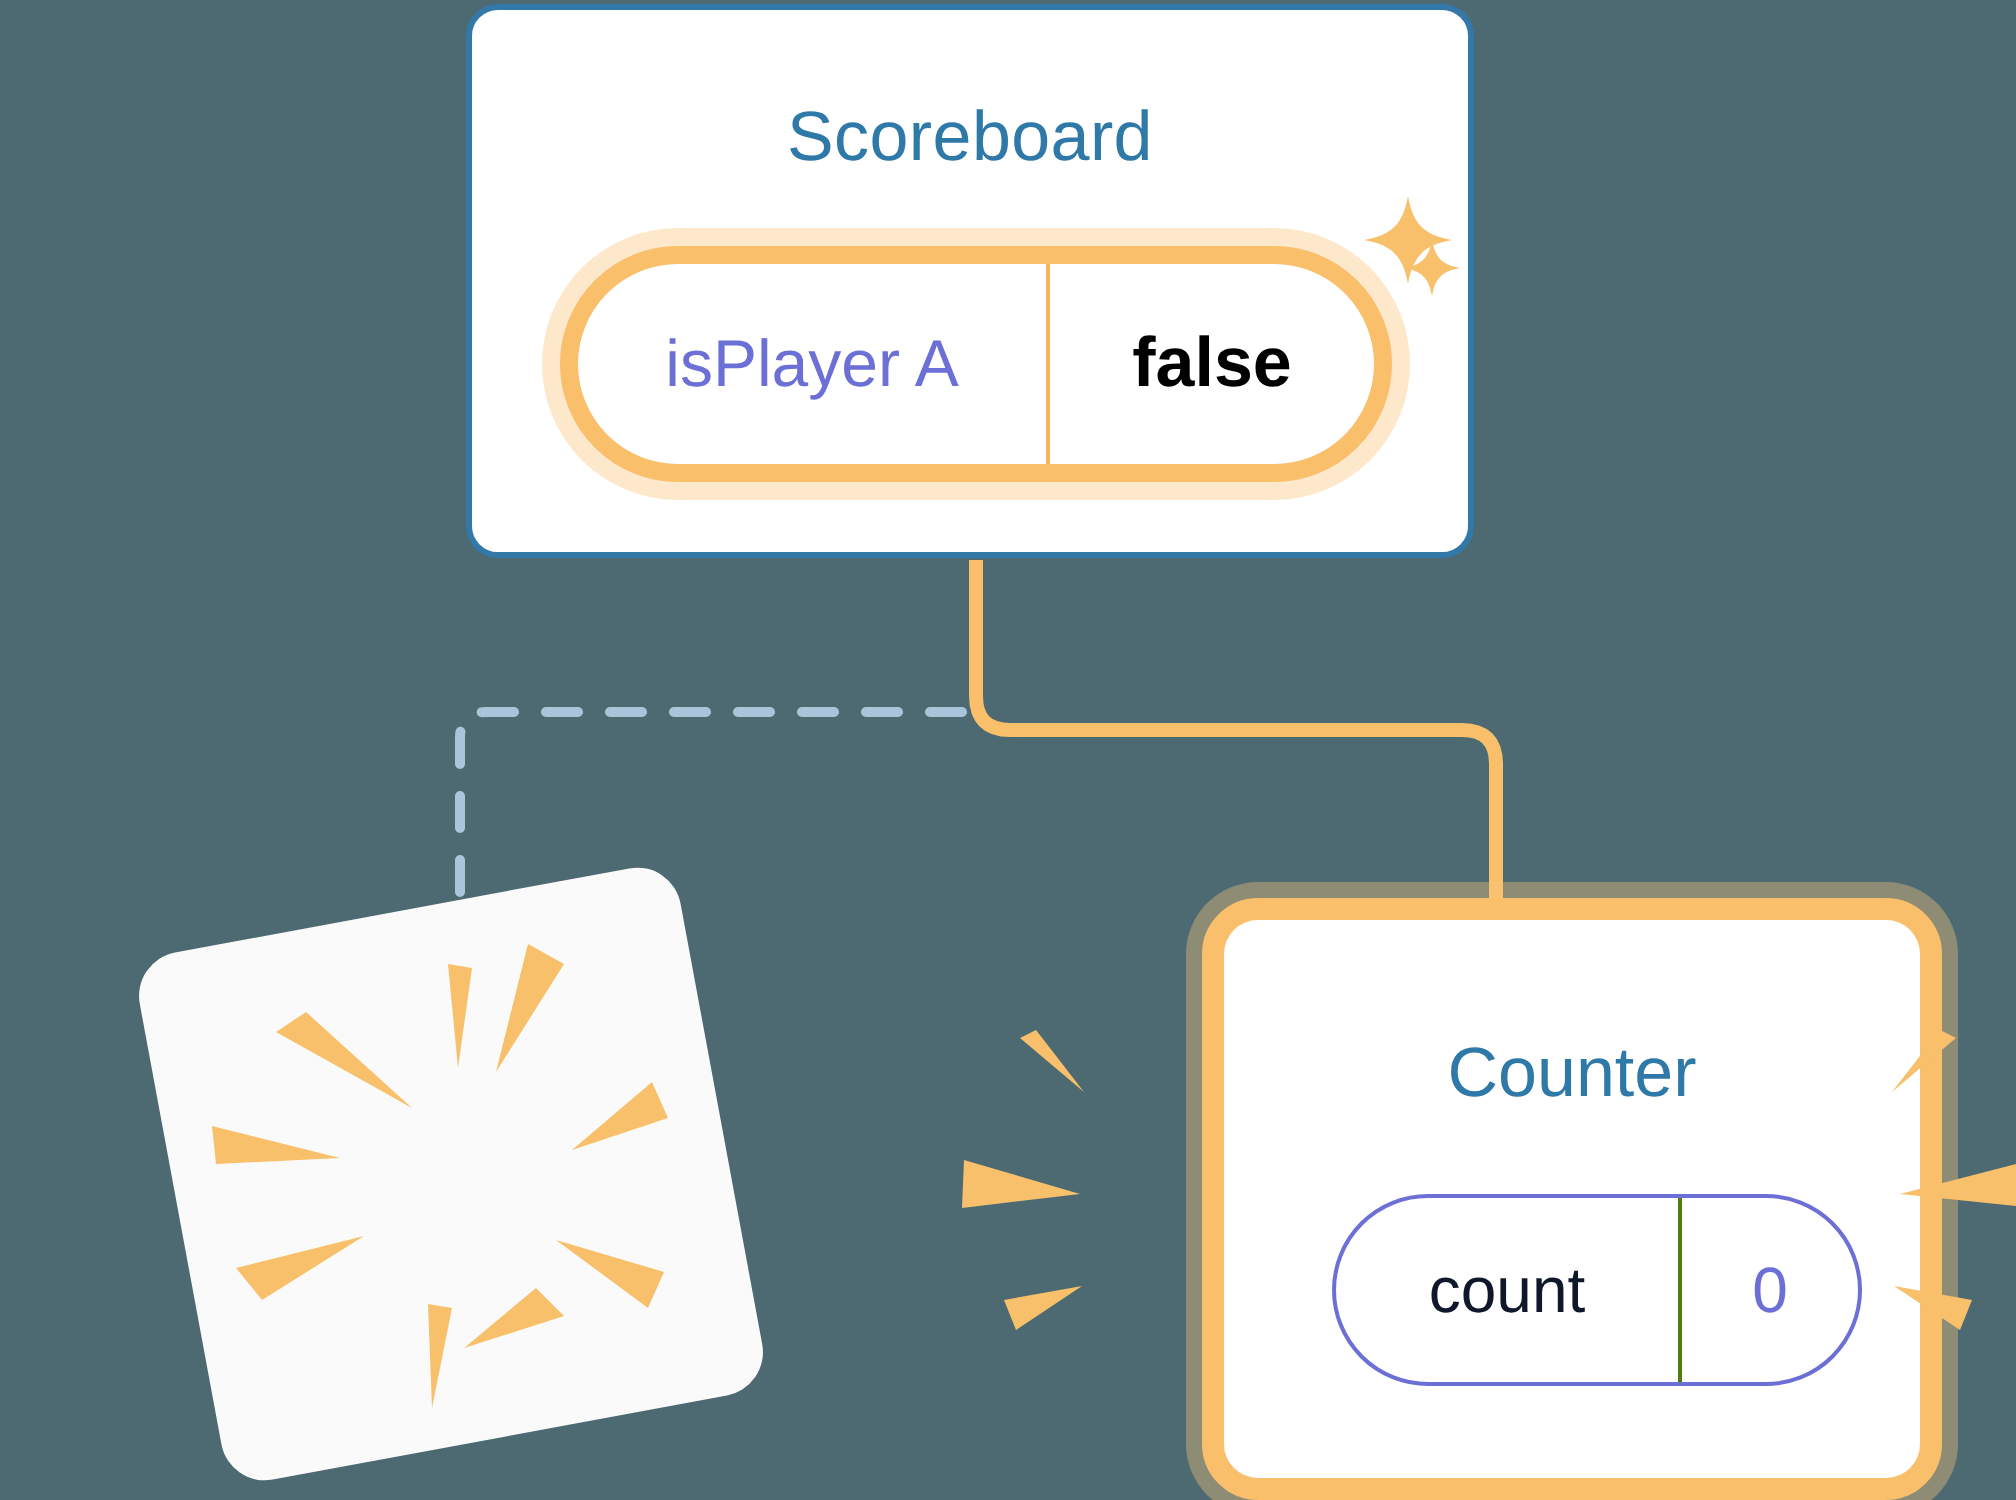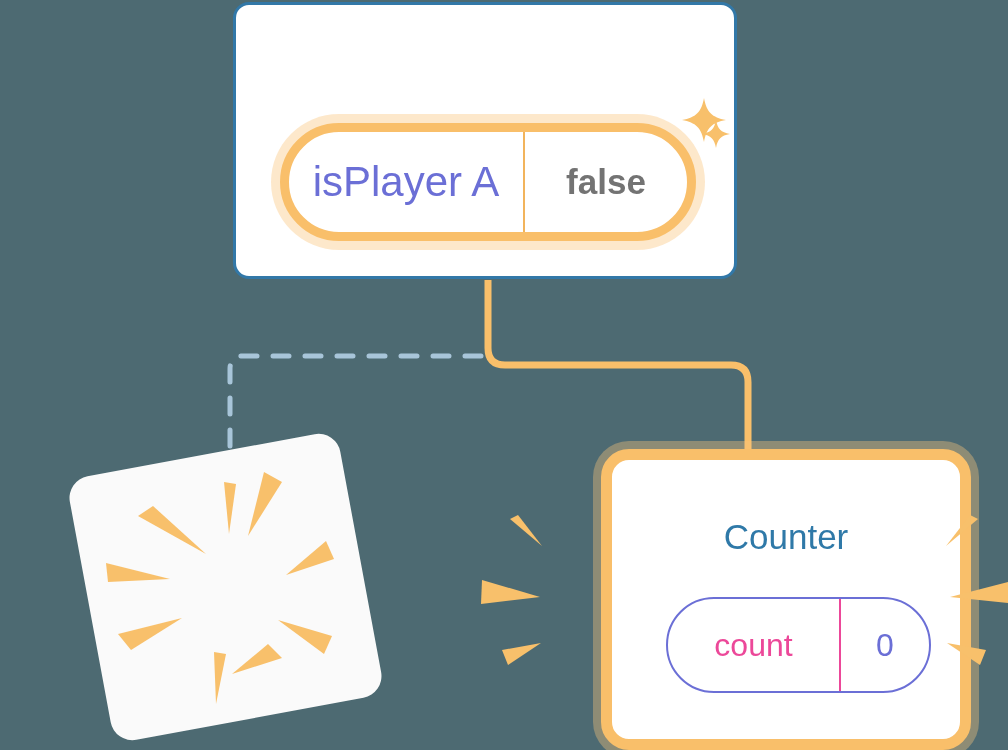--- a/index.html
+++ b/index.html
@@ -67,33 +67,33 @@
     box-shadow: 0 0 0 9px rgba(250, 198, 124, 0.40);
     display: flex;
     align-items: stretch;
     z-index: 2;
   }
   .state-pill-hl .cell-key {
     flex: 0 0 236px;
     display: flex;
     align-items: center;
     justify-content: center;
-    font-size: 42px;
+    font-size: 33px;
     color: #6b6fd6;
     border-right: 2px solid #f2b45c;
     box-sizing: border-box;
   }
   .state-pill-hl .cell-val {
     flex: 1 1 auto;
     display: flex;
     align-items: center;
     justify-content: center;
     font-size: 35px;
     font-weight: bold;
-    color: #737373;
+    color: #000000;
   }
 
   
   .sparkle {
     position: absolute;
     z-index: 7;
   }
 
   
   .counter-card {
@@ -132,22 +132,22 @@
     background: #ffffff;
     display: flex;
     align-items: stretch;
   }
   .state-pill-plain .cell-key {
     flex: 0 0 173px;
     display: flex;
     align-items: center;
     justify-content: center;
     font-size: 32px;
-    color: #ec4899;
-    border-right: 2px solid #ec4899;
+    color: #0f172a;
+    border-right: 2px solid #4d7c0f;
     box-sizing: border-box;
   }
   .state-pill-plain .cell-val {
     flex: 1 1 auto;
     display: flex;
     align-items: center;
     justify-content: center;
     font-size: 32px;
     color: #6b6fd6;
   }
@@ -195,20 +195,21 @@
       <polygon points="10,103 12,122 74,119"></polygon>
       <polygon points="230,81 238,99 190,115"></polygon>
       <polygon points="236,176 228,194 182,160"></polygon>
       <polygon points="172,184 186,198 136,214"></polygon>
       <polygon points="22,174 35,190 86,158"></polygon>
       <polygon points="118,192 130,194 120,244"></polygon>
     </g>
   </svg>
 
   <div class="scoreboard-card">
+    <div class="scoreboard-title">Scoreboard</div>
 
     <div class="state-pill-hl">
       <div class="cell-key">isPlayer A</div>
       <div class="cell-val">false</div>
     </div>
   </div>
 
   <svg class="sparkle" style="left:680px; top:96px;" width="48" height="48" viewBox="0 0 48 48" aria-hidden="true">
     <path d="M24 2 C26.5 16 32 21.5 46 24 C32 26.5 26.5 32 24 46 C21.5 32 16 26.5 2 24 C16 21.5 21.5 16 24 2 Z" fill="#f8c06b"></path>
   </svg>

